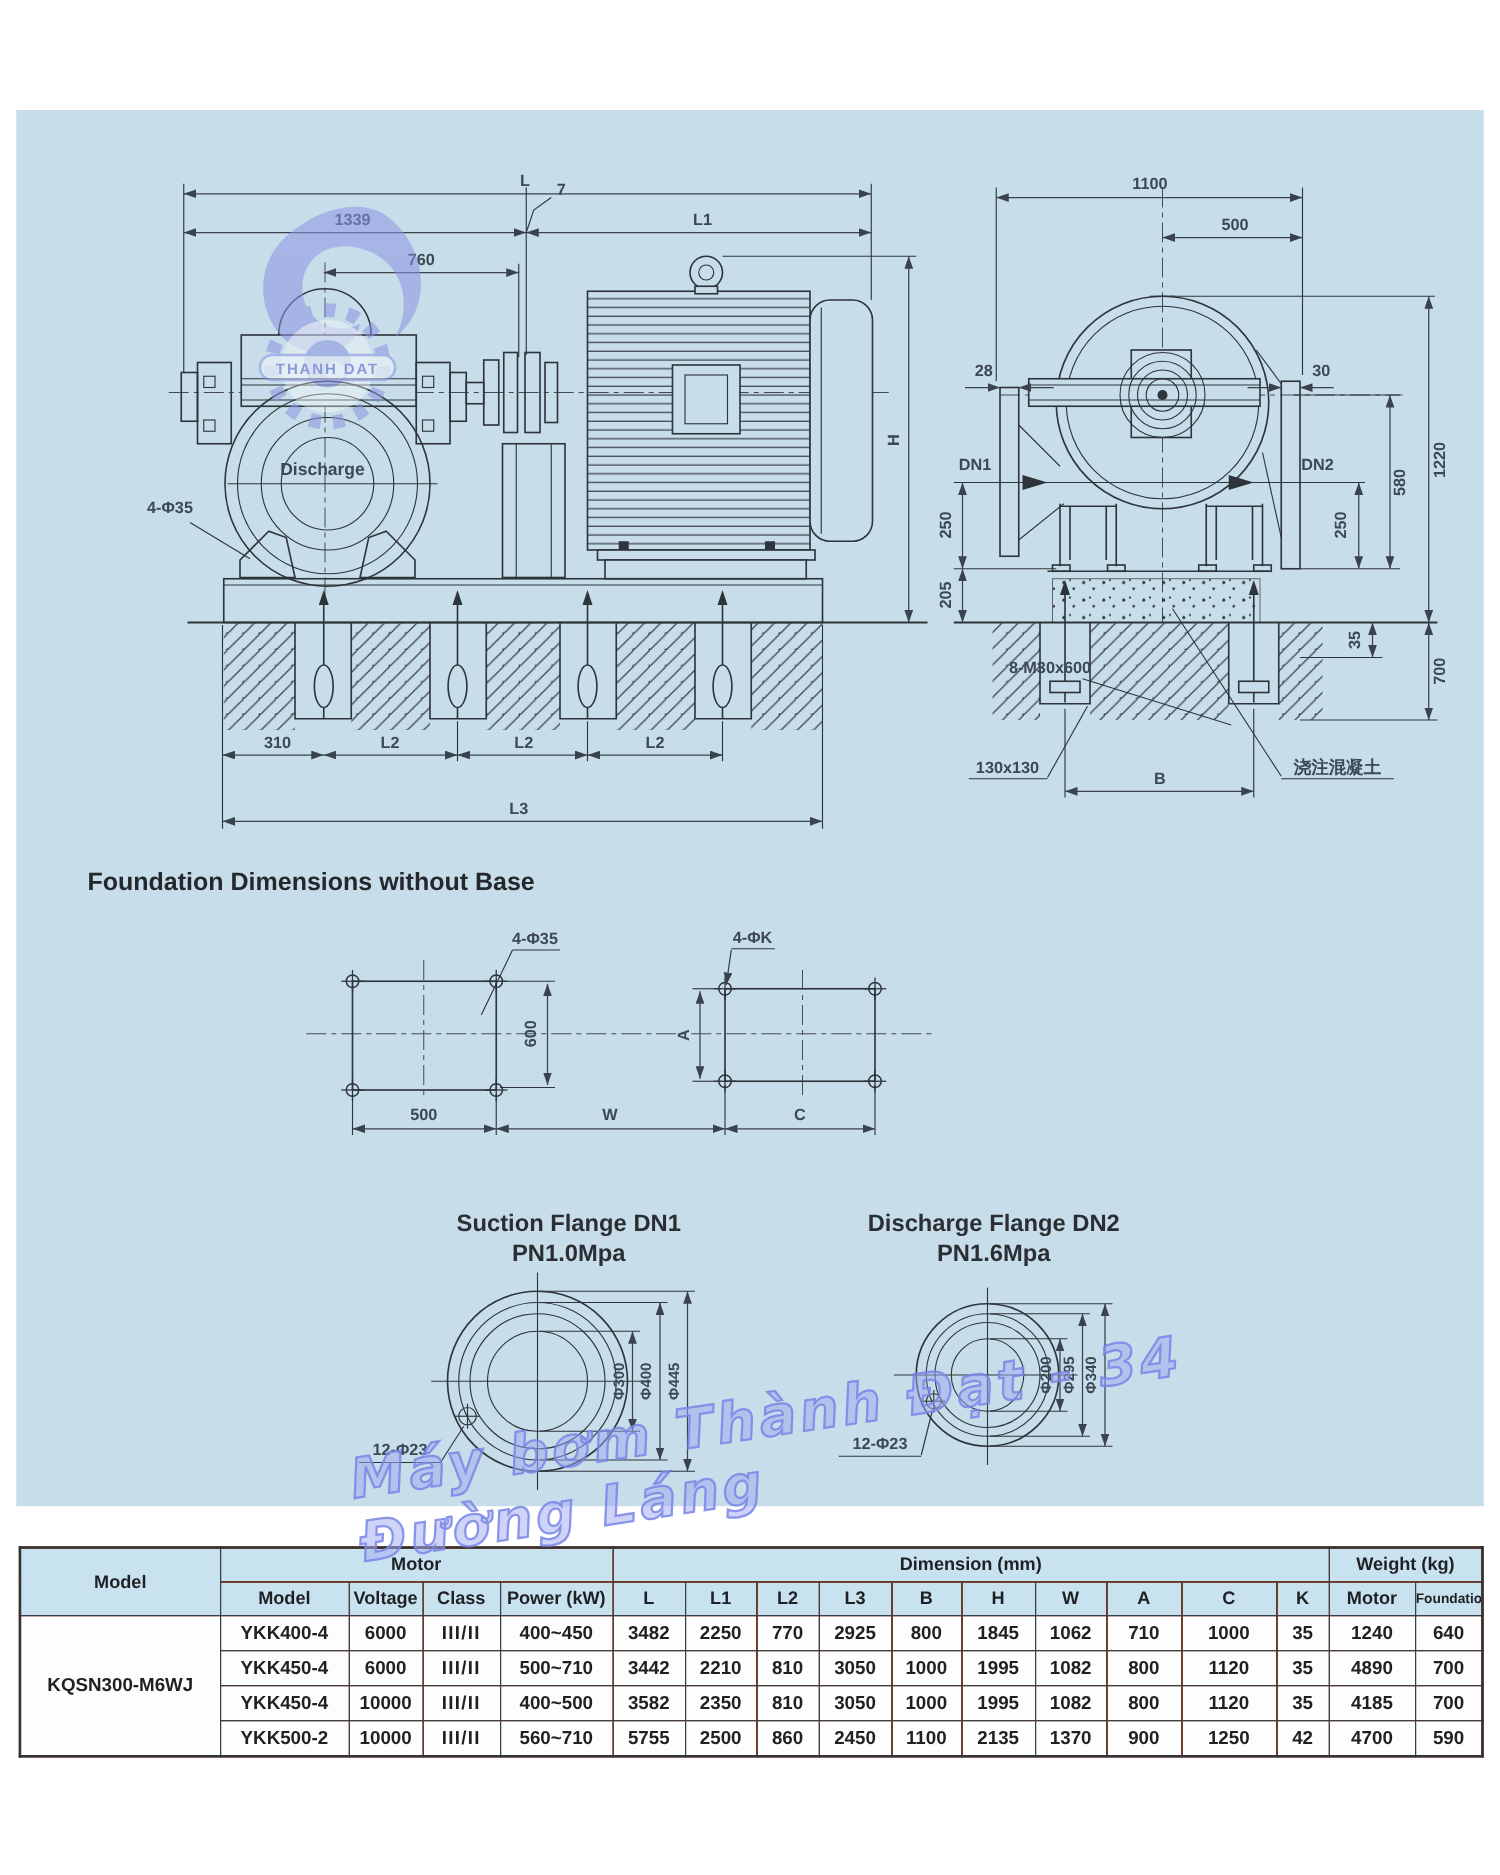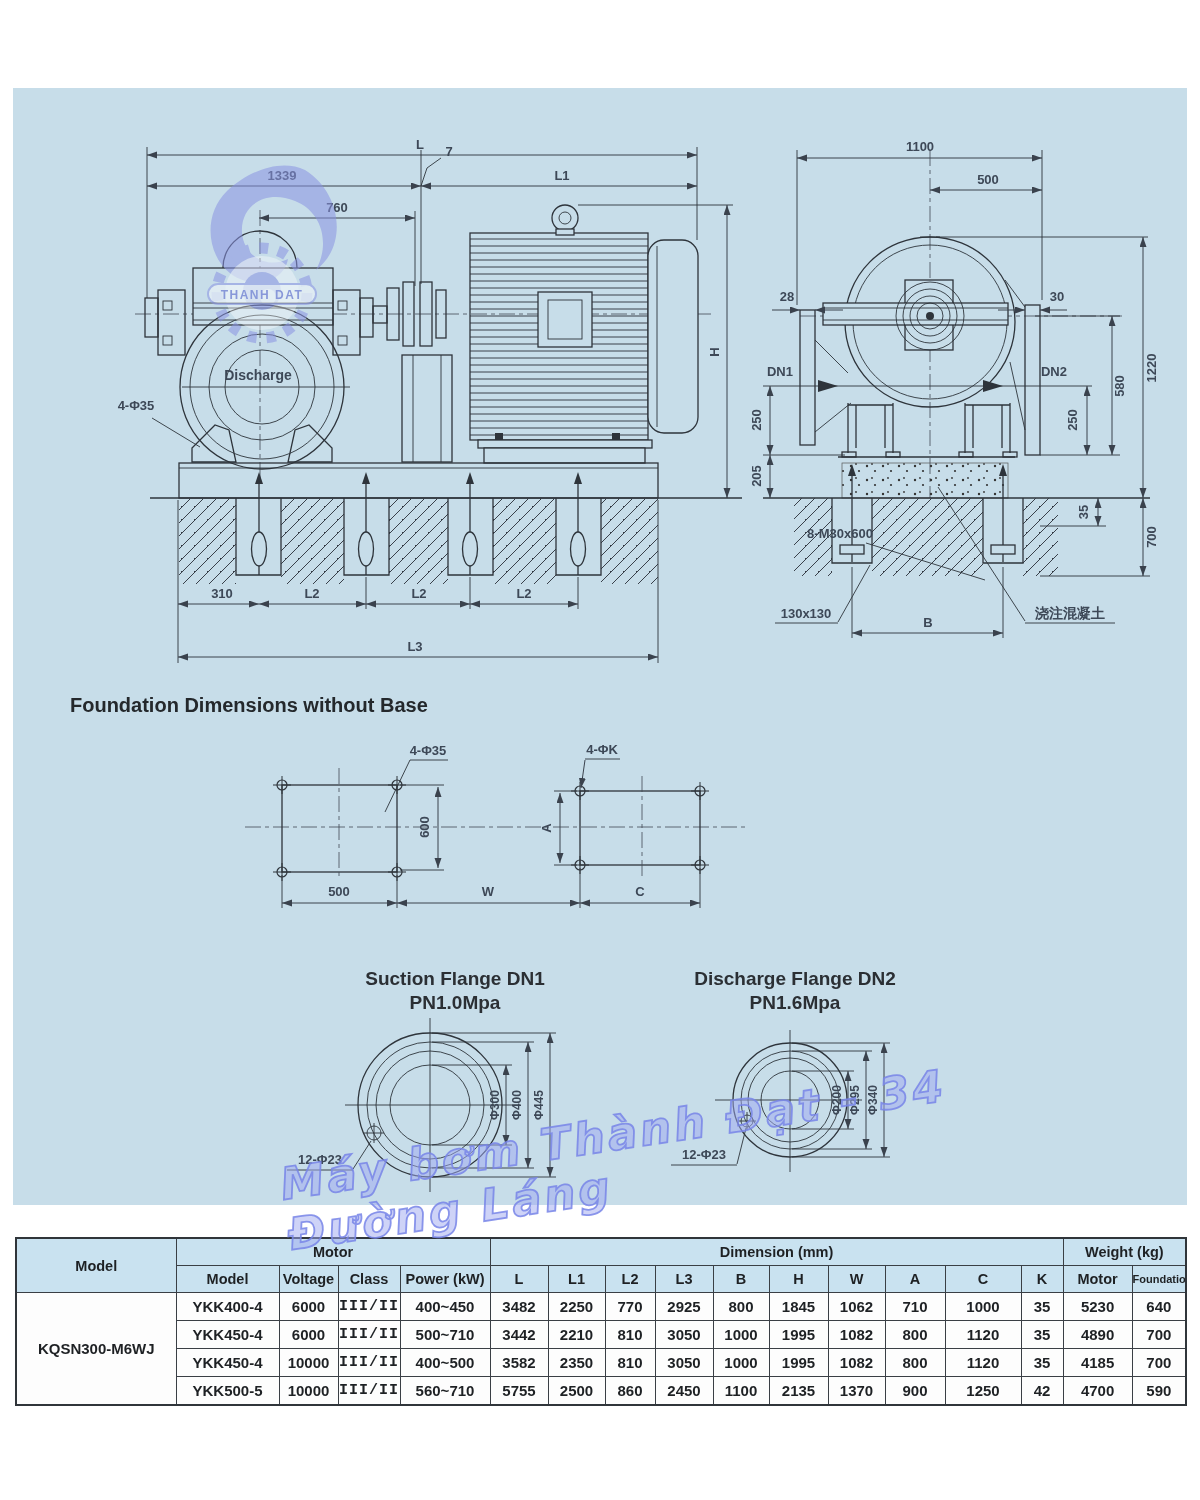--- a/index.html
+++ b/index.html
@@ -15,21 +15,21 @@
   .dt{font:700 13px "Liberation Sans",sans-serif;fill:#3d4857;text-anchor:middle;}
   .st{font:700 12px "Liberation Sans",sans-serif;fill:#3d4857;text-anchor:middle;}
   .hd{font:700 20px "Liberation Sans",sans-serif;fill:#24282c;}
   .ft{font:700 19px "Liberation Sans",sans-serif;fill:#2b2f34;text-anchor:middle;}
   .cn{font:700 14px "Liberation Sans","DejaVu Sans",sans-serif;fill:#3d4857;text-anchor:middle;}
   .blk{fill:#2e343b;stroke:none;}
   .spec{position:absolute;left:15px;top:1237px;width:1170px;border-collapse:collapse;table-layout:fixed;border:2.5px solid #30353a;background:#c2410c;}
   .spec th,.spec td{border:1.6px solid #3a3f45;text-align:center;vertical-align:middle;color:#1e2124;font-weight:700;padding:0;overflow:hidden;white-space:nowrap;}
   .spec th{background:#c9e2f0;font-size:14.5px;height:26px;}
   .spec td{background:#fdfdfd;font-size:15px;height:27px;}
-  .spec td.cls{font-family:Liberation Mono, monospace;letter-spacing:1px;}
+  .spec td.cls{font-family:Liberation Sans, sans-serif;letter-spacing:1px;}
   .spec th.small{font-size:11px;}
   .wm{position:absolute;left:292px;top:1158px;width:800px;transform:rotate(-8.5deg);transform-origin:0 100%;
       font:700 44px "DejaVu Sans",sans-serif;font-style:italic;letter-spacing:3px;
       color:rgba(235,240,255,0.18);-webkit-text-stroke:1.8px rgba(120,133,232,0.85);
       text-shadow:0 0 1px rgba(120,133,232,0.4);pointer-events:none;z-index:30;}
   .logo-label{font:700 12px "Liberation Sans",sans-serif;fill:#5560cc;letter-spacing:1.5px;text-anchor:middle;}
 </style>
 </head>
 <body>
 
@@ -456,21 +456,21 @@
     <td>3482</td>
         <td>2250</td>
     <td>770</td>
         <td>2925</td>
     <td>800</td>
         <td>1845</td>
     <td>1062</td>
         <td>710</td>
     <td>1000</td>
         <td>35</td>
-    <td>5230</td>
+    <td>1240</td>
         <td>640</td>
   </tr>
   <tr>
     <td>YKK450-4</td>
         <td>6000</td>
     <td class="cls">III/II</td>
         <td>500~710</td>
     <td>3442</td>
         <td>2210</td>
     <td>810</td>
@@ -496,21 +496,21 @@
     <td>1000</td>
         <td>1995</td>
     <td>1082</td>
         <td>800</td>
     <td>1120</td>
         <td>35</td>
     <td>4185</td>
         <td>700</td>
   </tr>
   <tr>
-    <td>YKK500-5</td>
+    <td>YKK500-2</td>
         <td>10000</td>
     <td class="cls">III/II</td>
         <td>560~710</td>
     <td>5755</td>
         <td>2500</td>
     <td>860</td>
         <td>2450</td>
     <td>1100</td>
         <td>2135</td>
     <td>1370</td>

